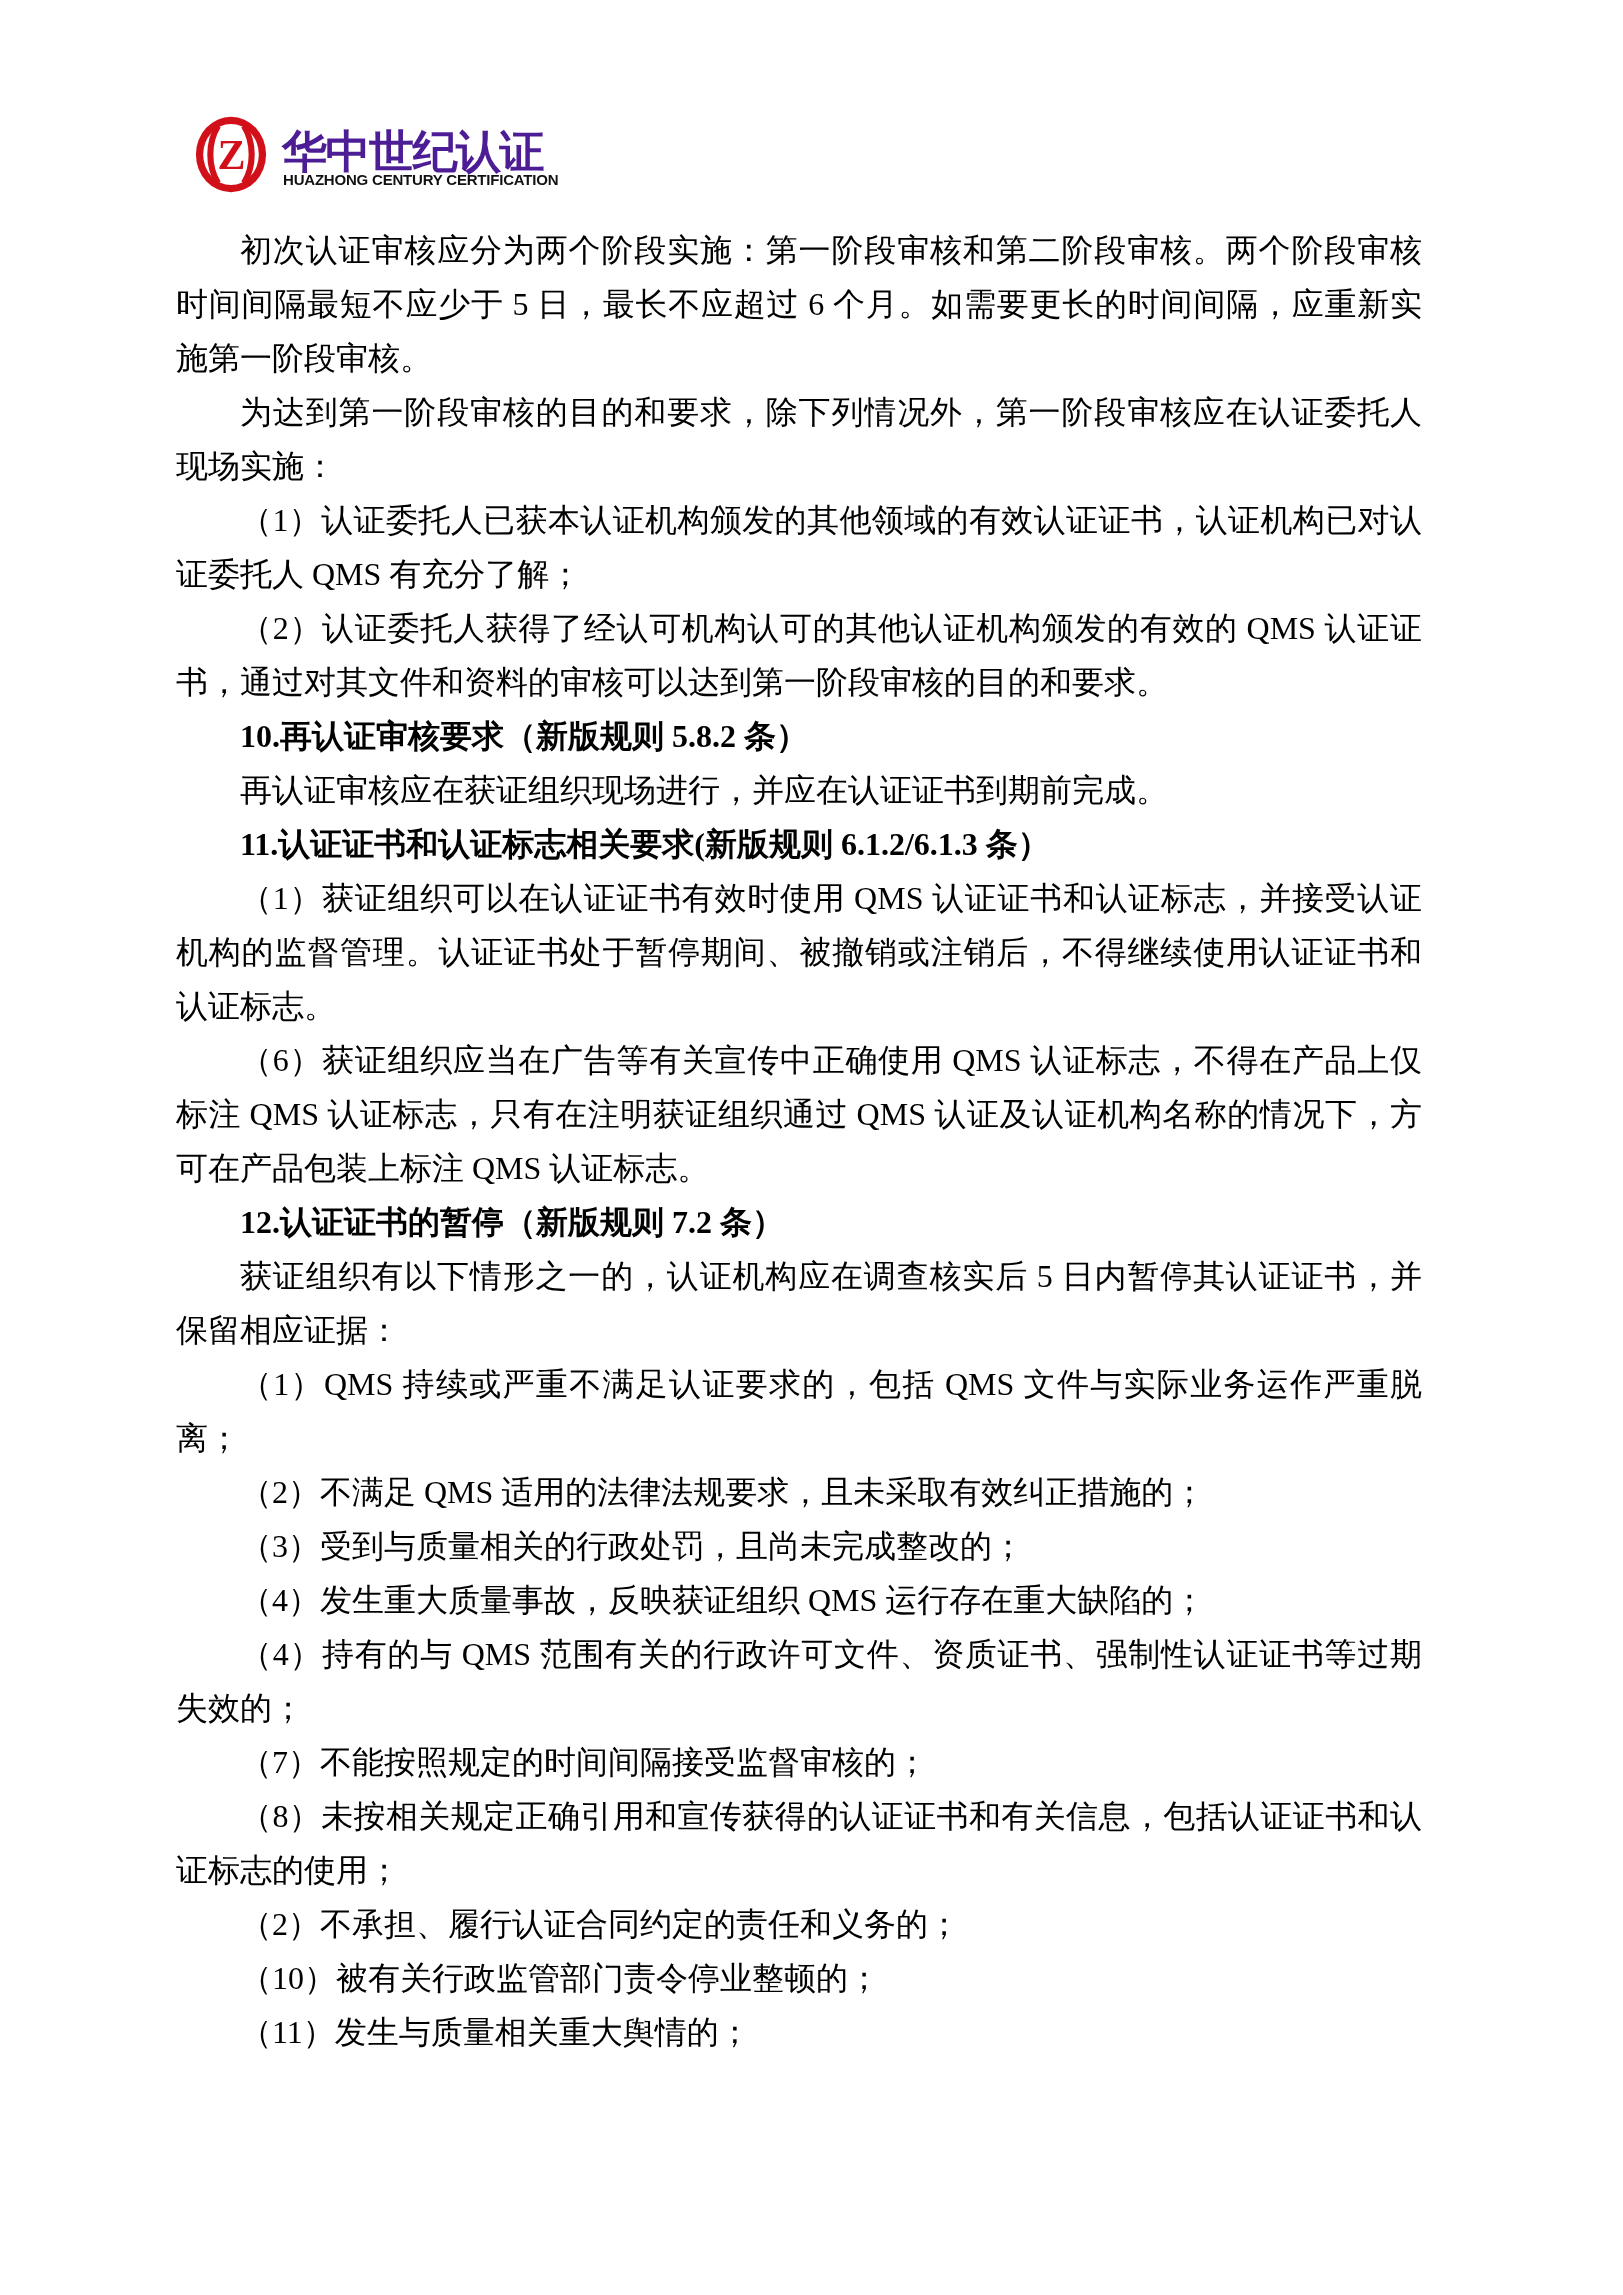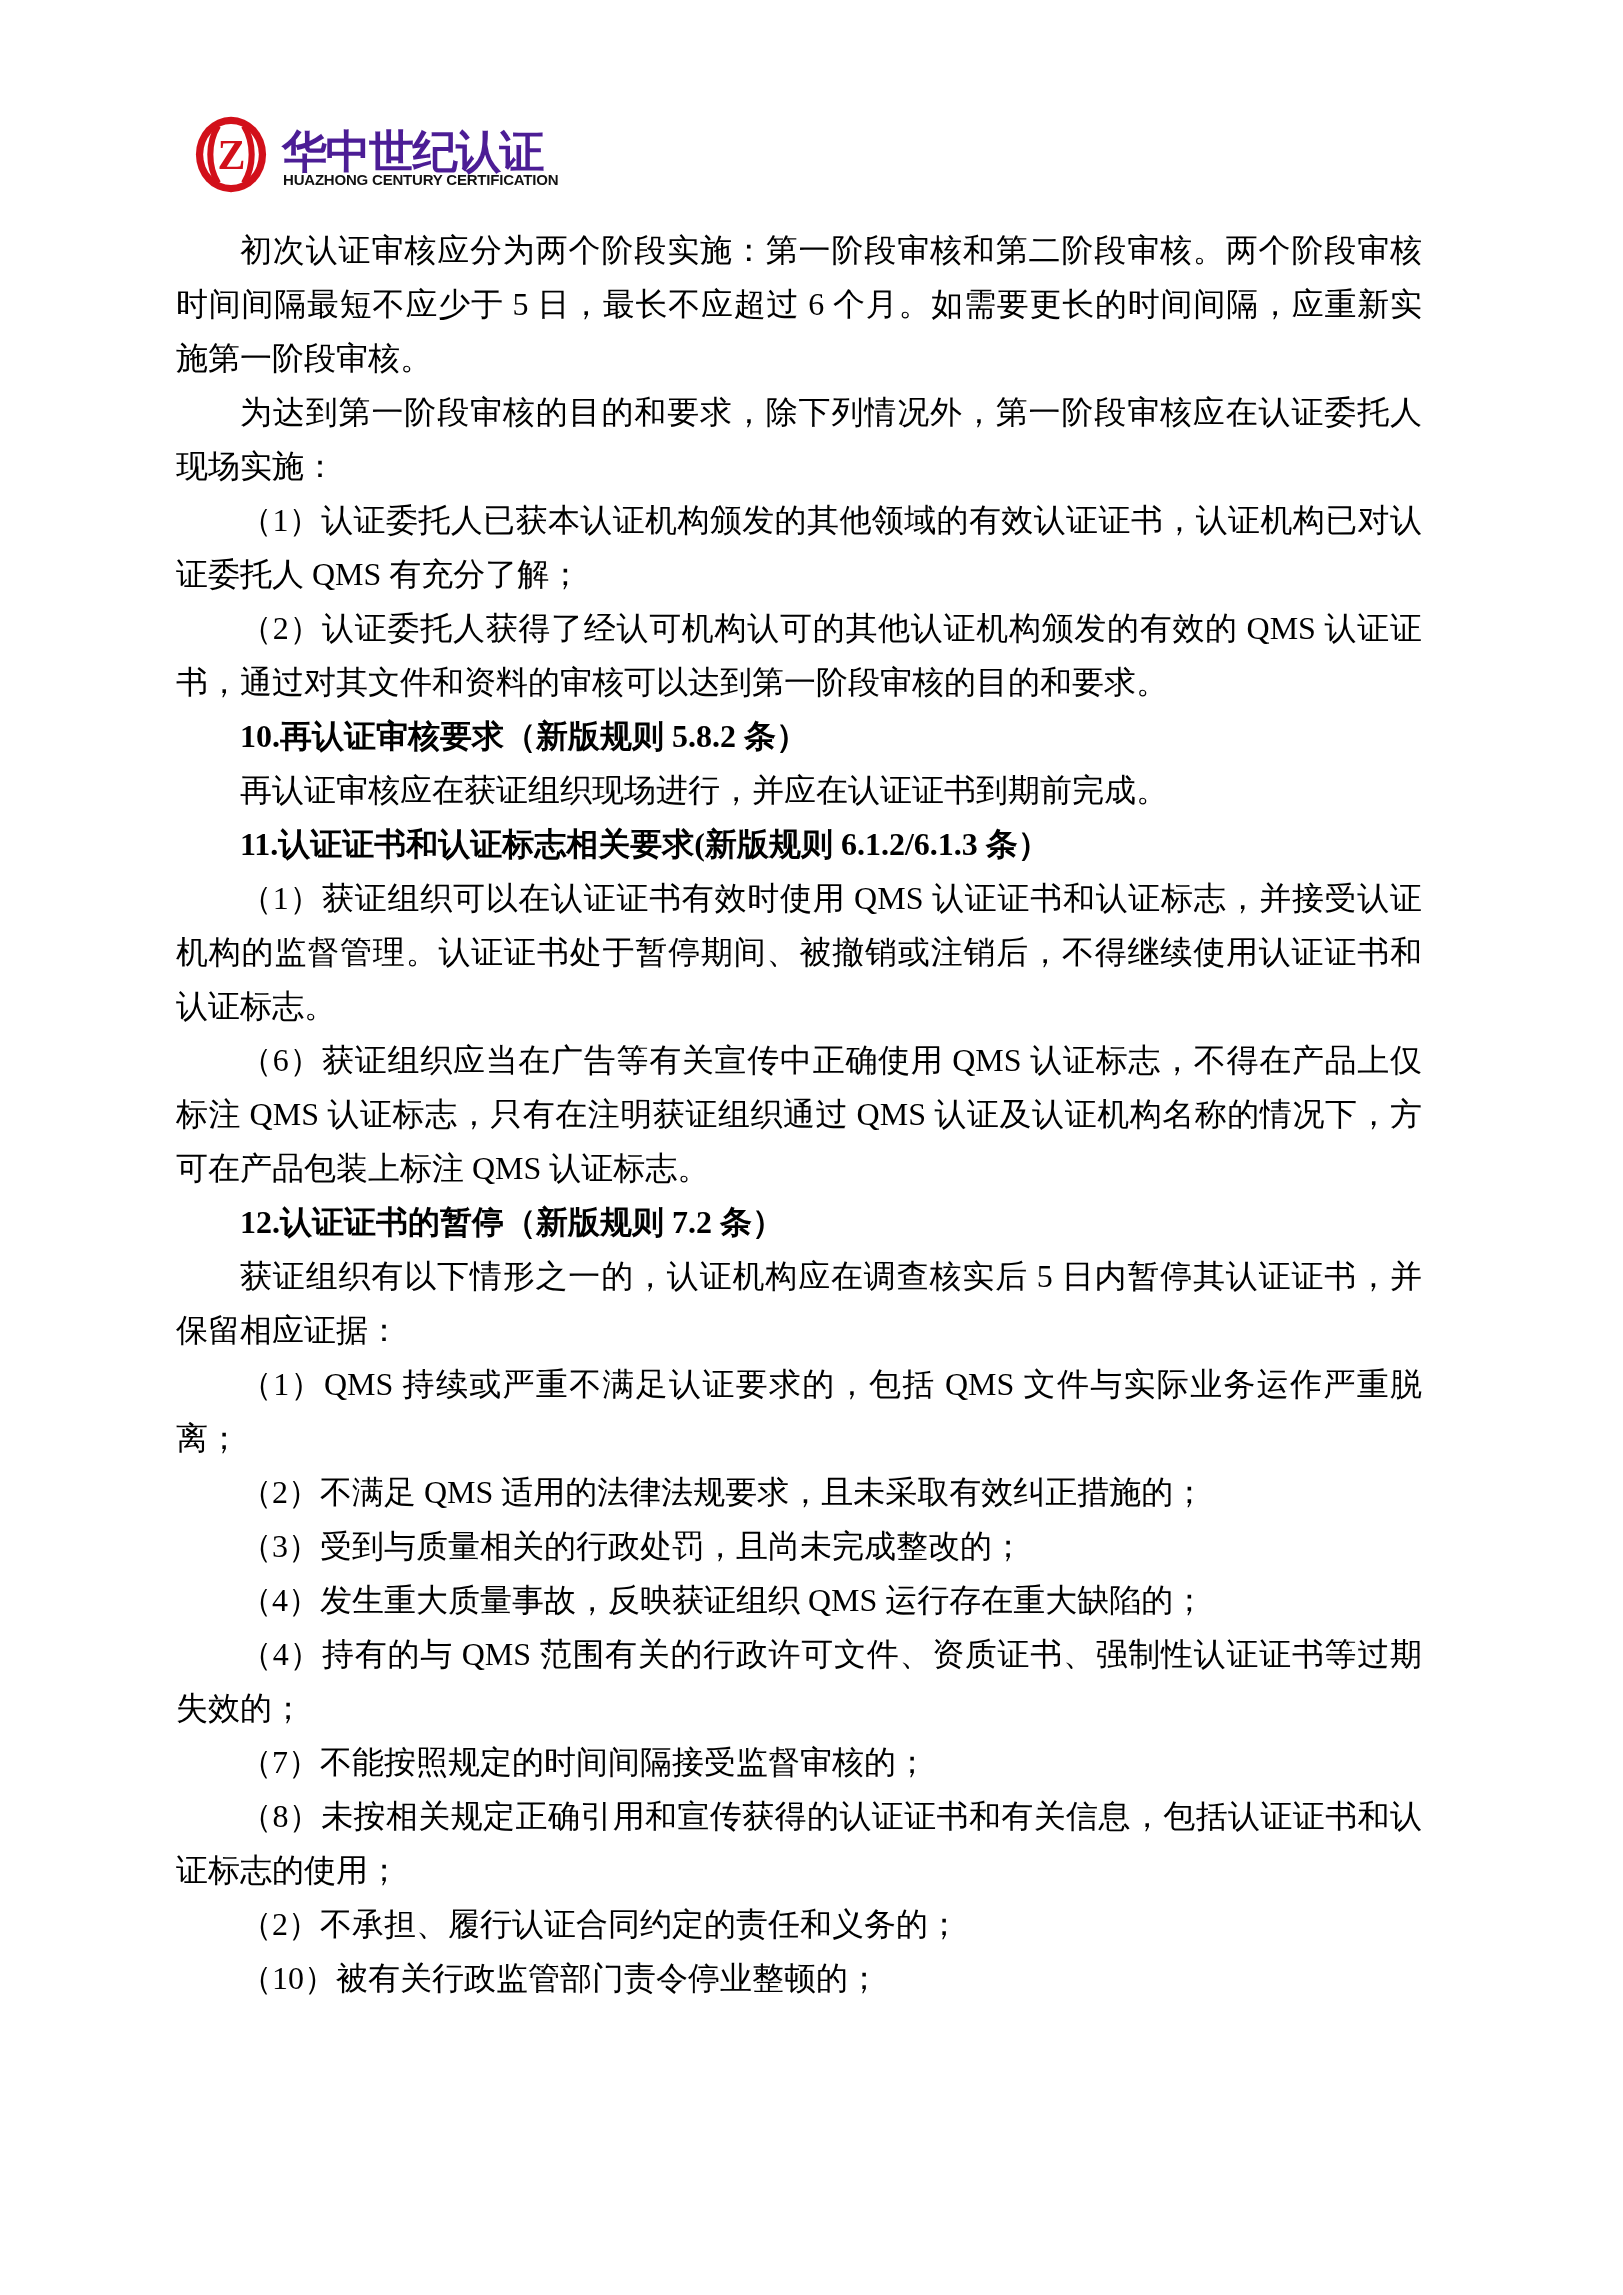--- a/index.html
+++ b/index.html
@@ -106,16 +106,17 @@
       <p class="para">获证组织有以下情形之一的，认证机构应在调查核实后 5 日内暂停其认证证书，并保留相应证据：</p>
       <p class="para">（1）QMS 持续或严重不满足认证要求的，包括 QMS 文件与实际业务运作严重脱离；</p>
       <p class="para">（2）不满足 QMS 适用的法律法规要求，且未采取有效纠正措施的；</p>
       <p class="para">（3）受到与质量相关的行政处罚，且尚未完成整改的；</p>
       <p class="para">（4）发生重大质量事故，反映获证组织 QMS 运行存在重大缺陷的；</p>
       <p class="para">（4）持有的与 QMS 范围有关的行政许可文件、资质证书、强制性认证证书等过期失效的；</p>
       <p class="para">（7）不能按照规定的时间间隔接受监督审核的；</p>
       <p class="para">（8）未按相关规定正确引用和宣传获得的认证证书和有关信息，包括认证证书和认证标志的使用；</p>
       <p class="para">（2）不承担、履行认证合同约定的责任和义务的；</p>
       <p class="para">（10）被有关行政监管部门责令停业整顿的；</p>
+      <p class="para">（11）发生与质量相关重大舆情的；</p>
     </main>
 
 </div>
 
 
 </body></html>

